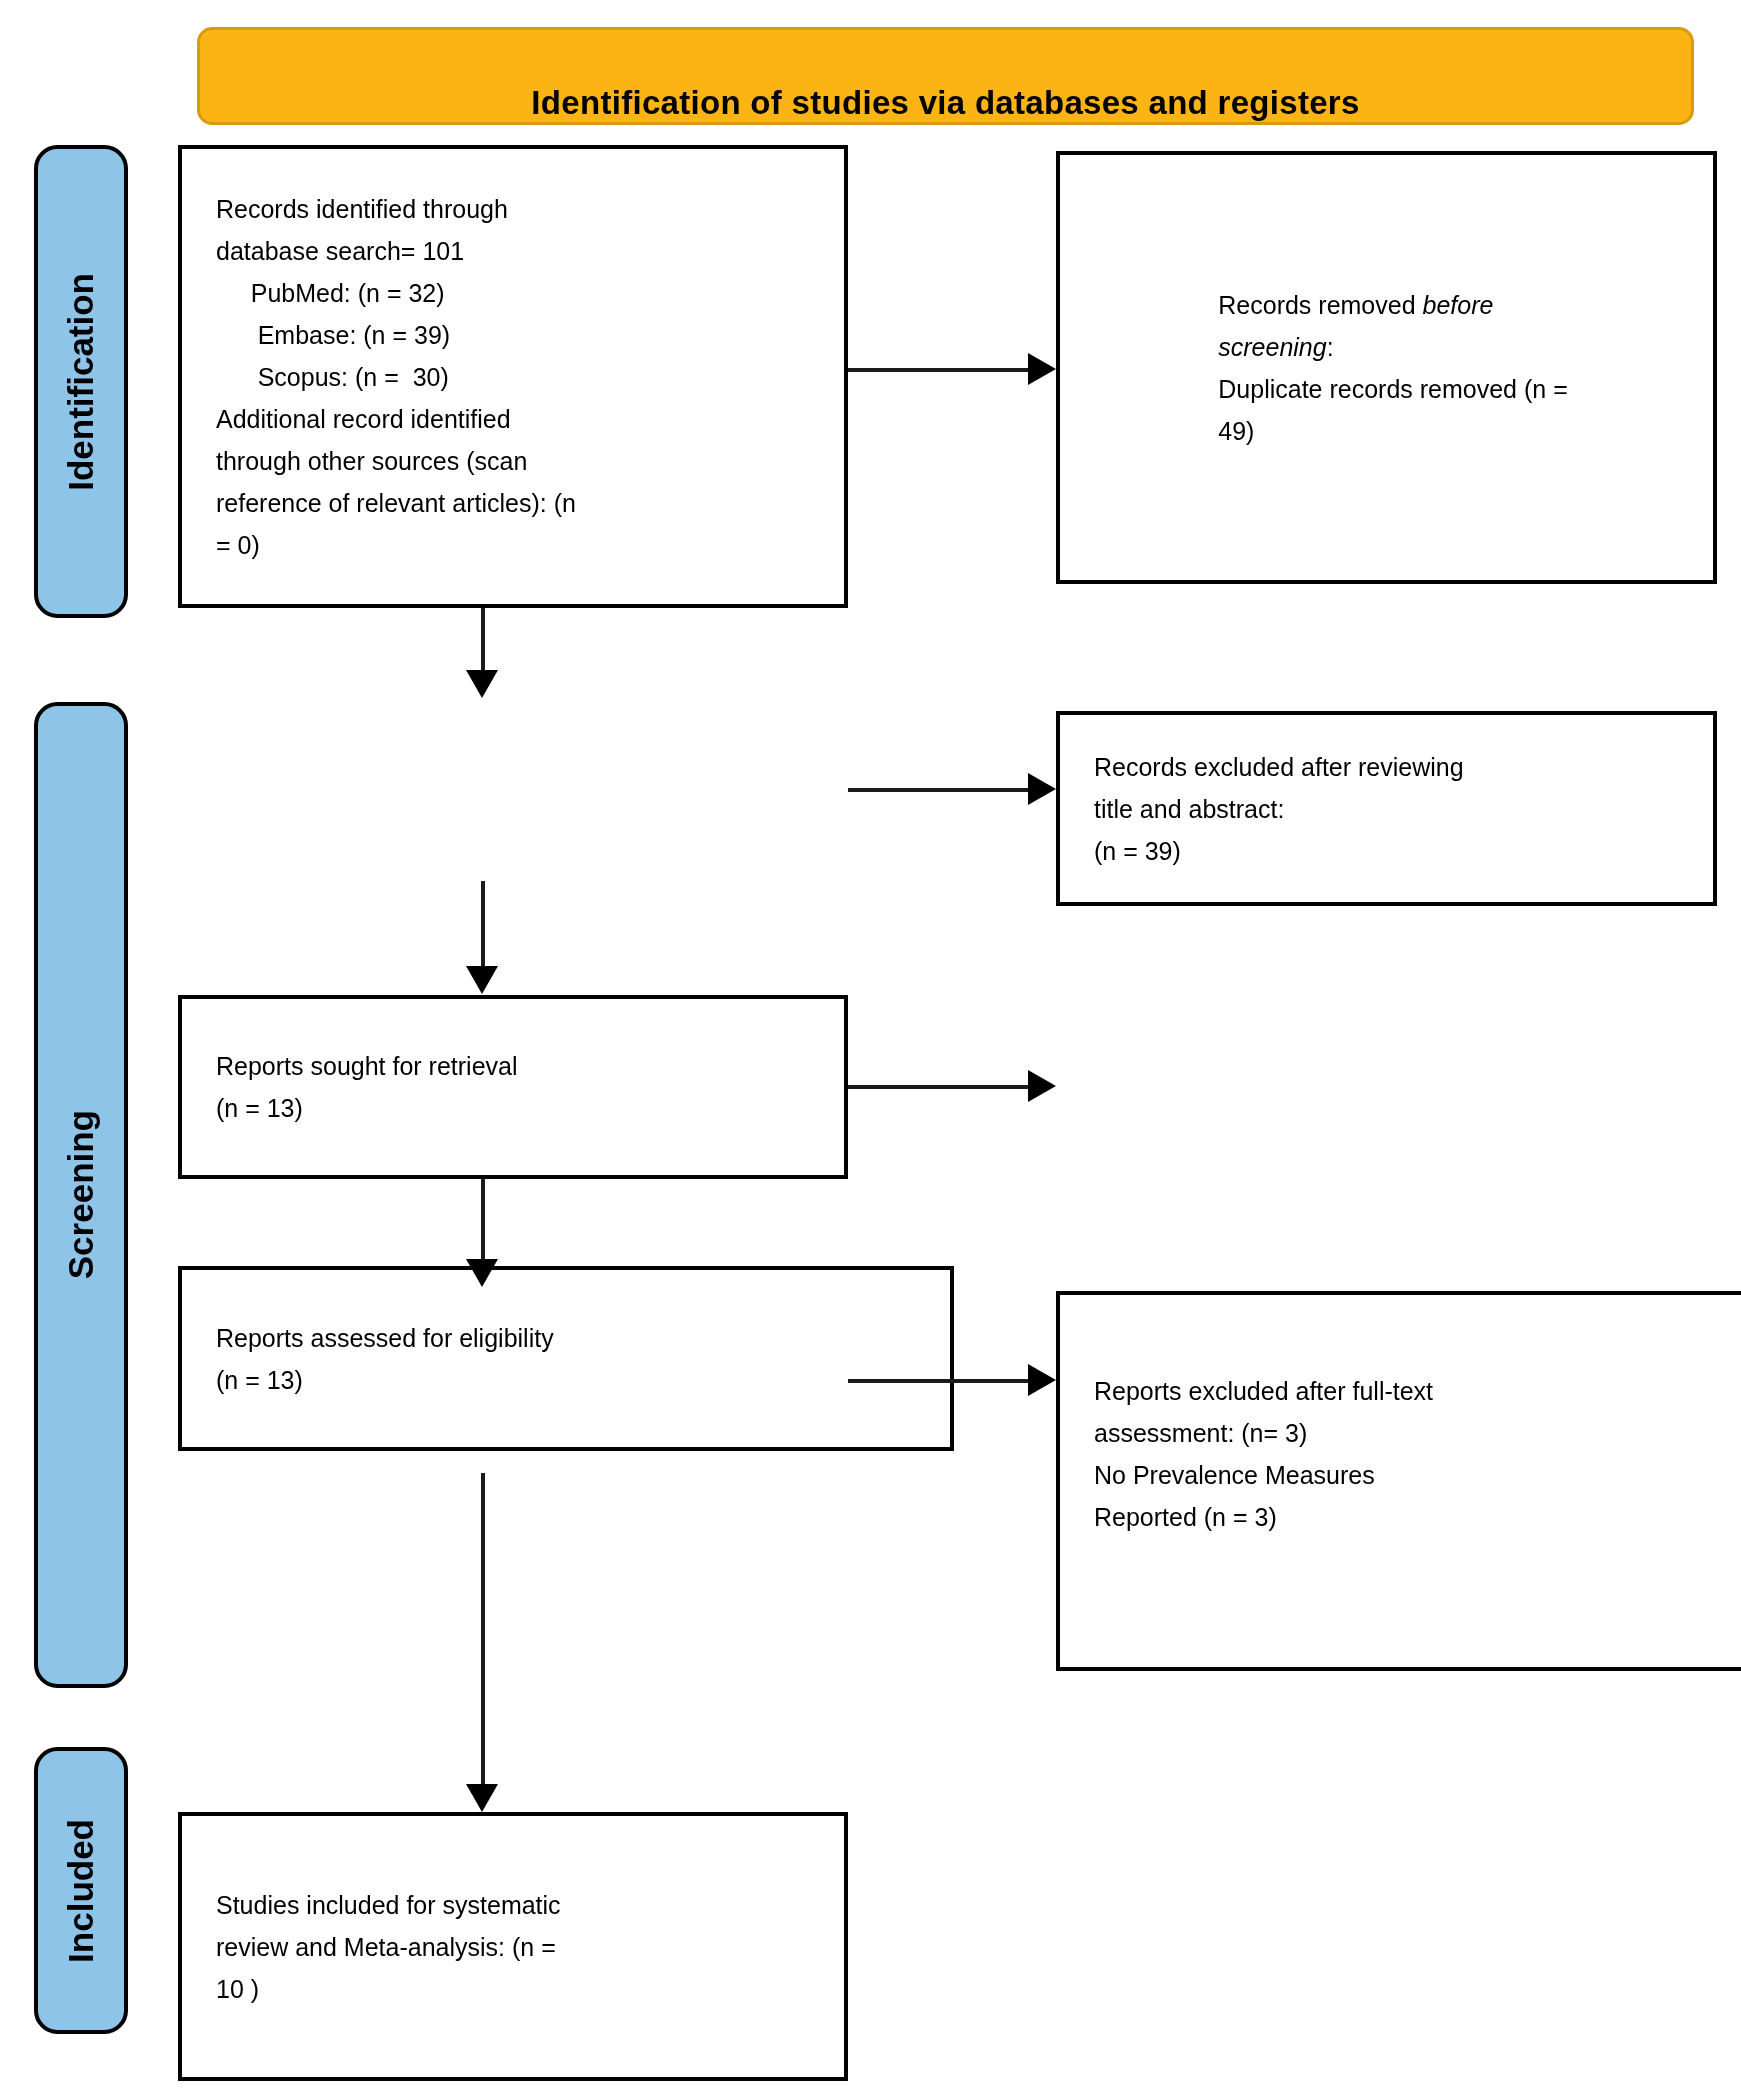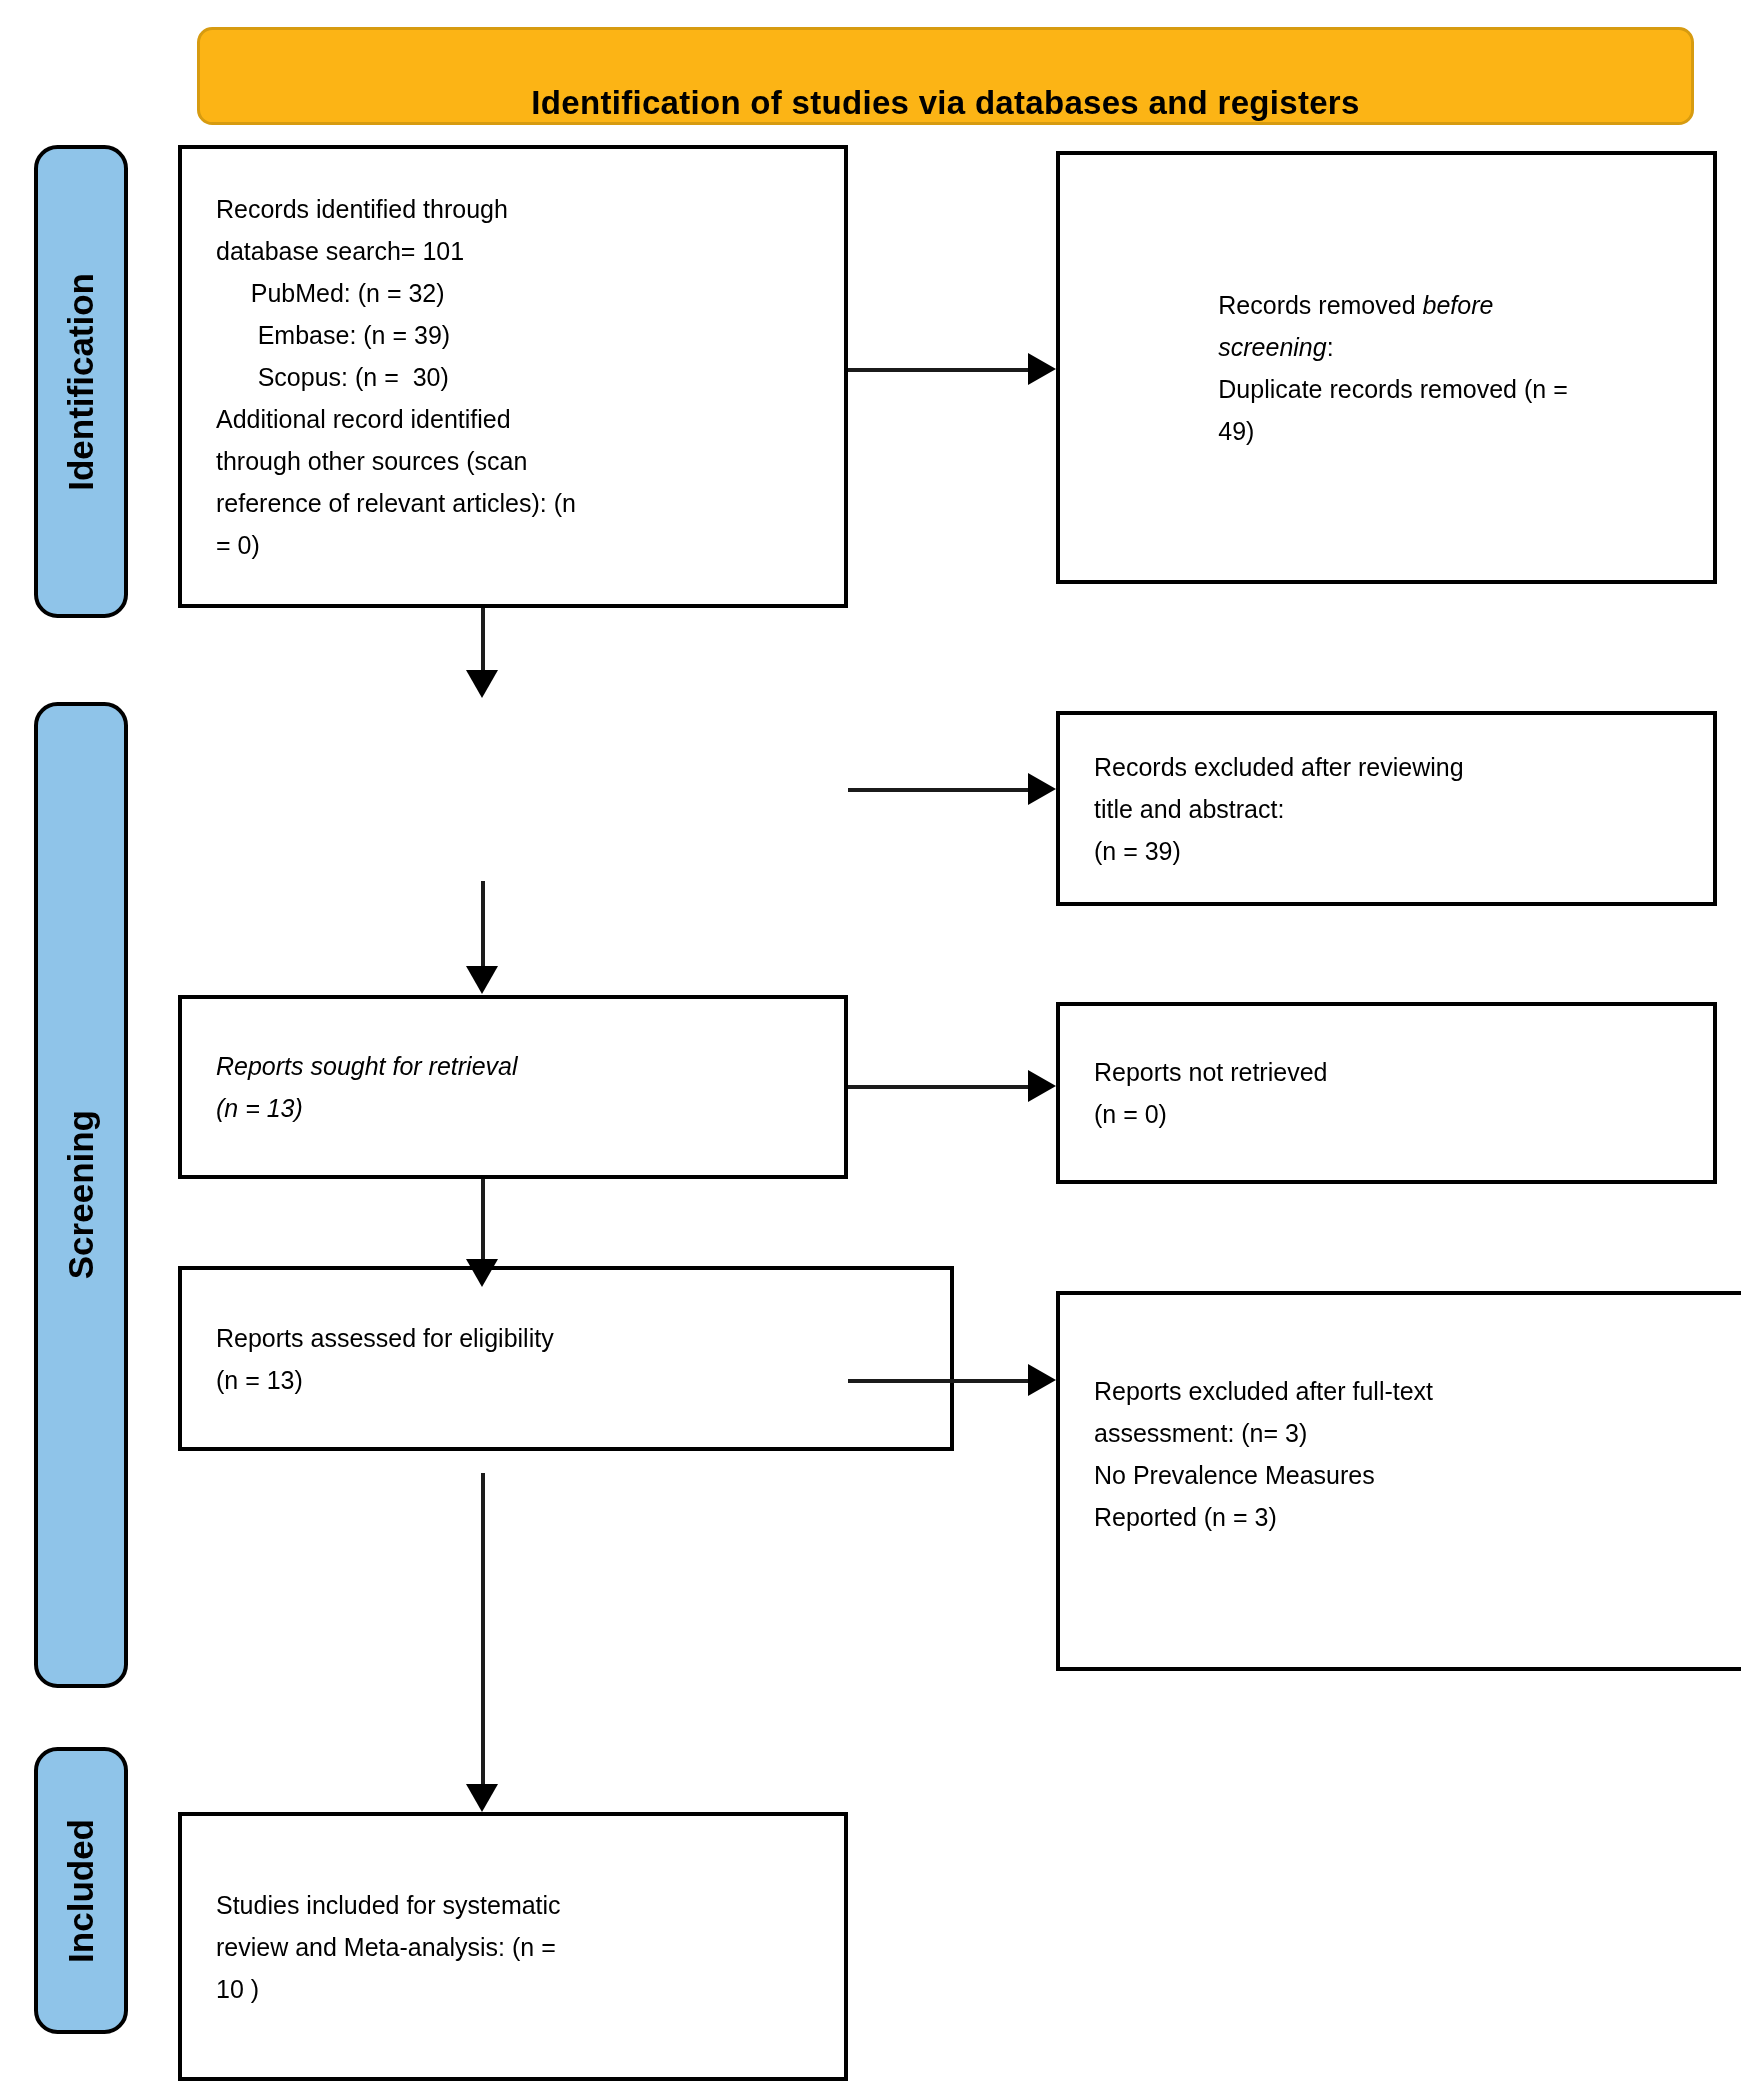--- a/index.html
+++ b/index.html
@@ -71,21 +71,21 @@
     align-items: center;
     padding: 0 21px 0 34px;
     font-size: 25px;
     line-height: 42px;
   }
   .fbox .box-text { white-space: pre-wrap; }
   .b-identified { left: 178px;  top: 145px;  width: 670px; height: 463px; }
   .b-removed    { left: 1056px; top: 151px;  width: 661px; height: 433px; justify-content: center; }
   .b-screened   { left: 178px;  top: 698px; width: 670px; height: 182px; }
   .b-excl-ta    { left: 1056px; top: 698px; width: 661px; height: 195px; margin-top: 13px; }
-  .b-sought     { left: 178px;  top: 995px; width: 670px; height: 184px; font-style: italic; }
+  .b-sought     { left: 178px;  top: 995px; width: 670px; height: 184px; }
   .b-notret     { left: 1056px; top: 1002px; width: 661px; height: 182px; }
   .b-assessed   { left: 178px;  top: 1266px; width: 776px; height: 185px; }
   .b-fulltext   { left: 1056px; top: 1291px; width: 767px; height: 380px;
                   align-items: flex-start; padding-top: 75px; }
   .b-included   { left: 178px;  top: 1812px; width: 670px; height: 269px; }
   .italic { font-style: italic; }
 
   
   .arrow-line-h { position: absolute; height: 3.5px; background: #1b1b1b; }
   .arrow-line-v { position: absolute; width: 3.5px;  background: #1b1b1b; }
@@ -156,24 +156,20 @@
 Duplicate records removed (n =
 49)</span></span>
   </div>
 
   <div class="fbox b-excl-ta">
     <span class="box-text">Records excluded after reviewing
 title and abstract:
 (n = 39)</span>
   </div>
 
-  <div class="fbox b-notret">
-    <span class="box-text">Reports not retrieved
-(n = 0)</span>
-  </div>
 
   <div class="fbox b-fulltext">
     <span class="box-text">Reports excluded after full-text
 assessment: (n= 3)
 No Prevalence Measures
 Reported (n = 3)</span>
   </div>
 
   <div class="arrow-line-h" style="left:848px; top:368px;  width:183px;"></div>
   <div class="ah-right" style="left:1028px; top:353px;"></div>

